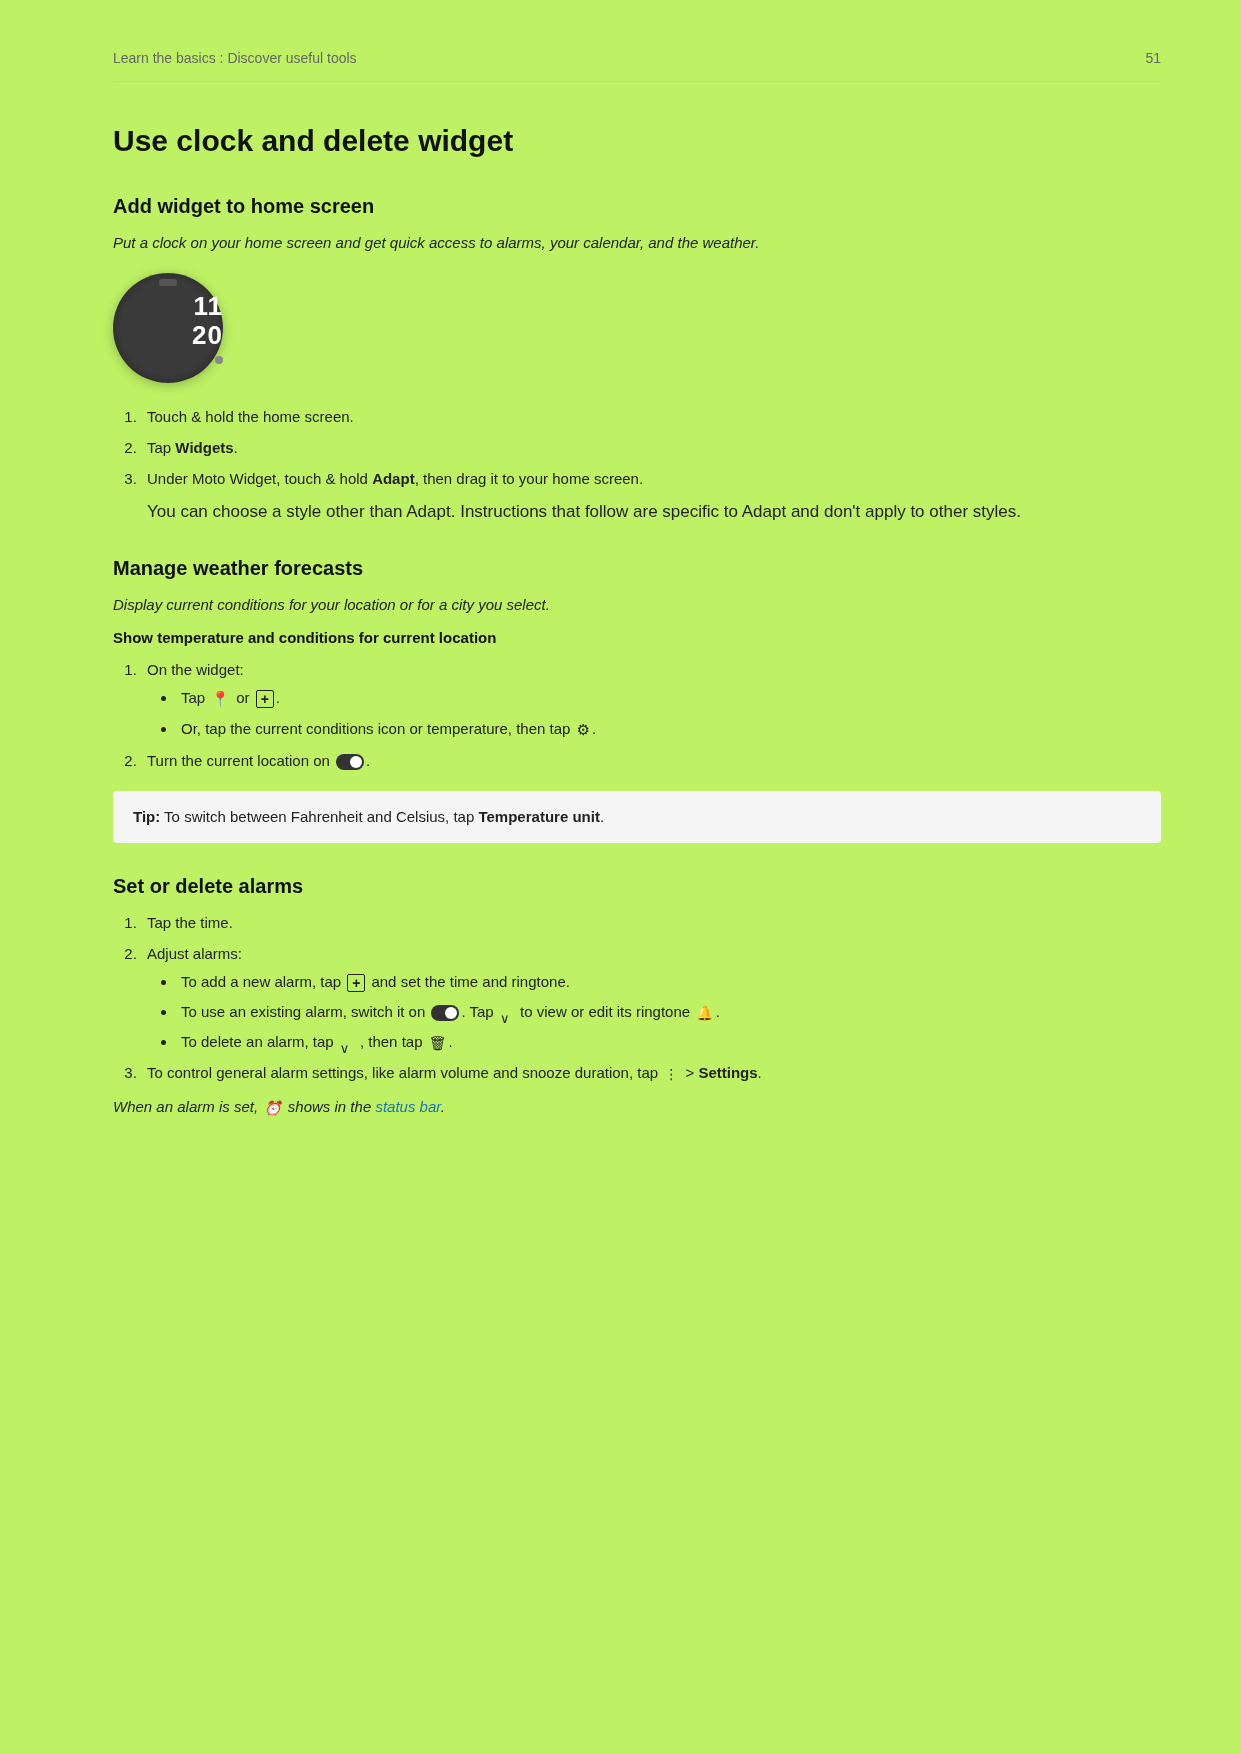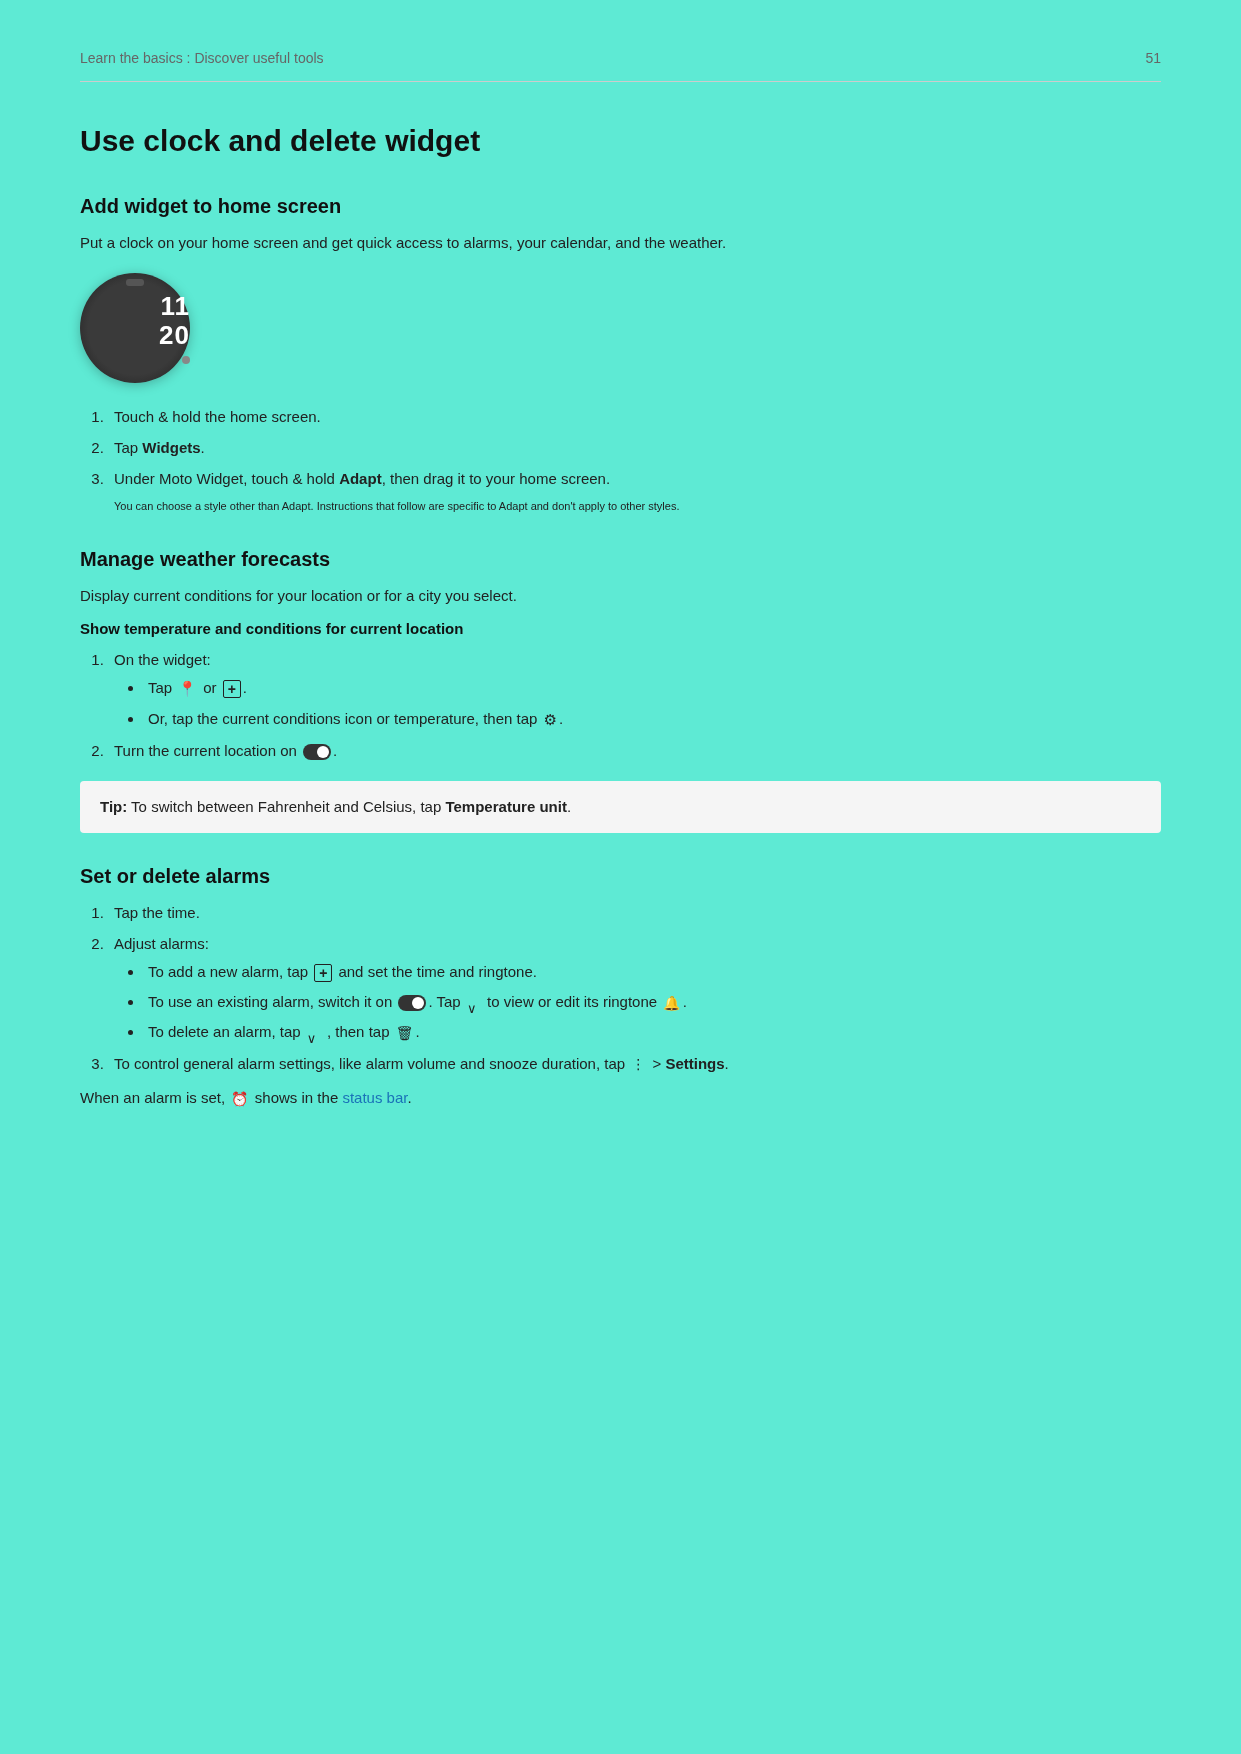--- a/index.html
+++ b/index.html
@@ -9,22 +9,22 @@
       color: #222;
       font-size: 15px;
       line-height: 1.5;
       width: 1241px;
       min-height: 1754px;
       padding: 0;
     }
     .page {
       width: 1241px;
       min-height: 1754px;
-      background: #5eead4;
-      padding: 48px 80px 60px 80px;
+      background: #bef264;
+      padding: 48px 80px 60px 113px;
     }
     .header-bar {
       display: flex;
       justify-content: space-between;
       align-items: center;
       padding-bottom: 12px;
       border-bottom: 1.5px solid #ccc;
       margin-bottom: 36px;
     }
     .header-subtitle {
@@ -54,20 +54,21 @@
       font-weight: 700;
       color: #111;
       margin-bottom: 8px;
       margin-top: 4px;
     }
     .body-text {
       font-size: 15px;
       color: #222;
       margin-bottom: 10px;
       line-height: 1.6;
+      font-style: italic;
     }
     .clock-widget {
       width: 110px;
       height: 110px;
       border-radius: 50%;
       background: radial-gradient(circle at 50% 50%, #3a3a3a 60%, #1a1a1a 100%);
       display: flex;
       flex-direction: column;
       align-items: flex-end;
       justify-content: center;
@@ -113,21 +114,21 @@
     ol.steps li {
       font-size: 15px;
       color: #222;
       margin-bottom: 7px;
       line-height: 1.6;
       padding-left: 6px;
     }
     ol.steps li .note-block {
       margin-top: 7px;
       margin-left: 0;
-      font-size: 11px;
+      font-size: 17px;
       color: #222;
       line-height: 1.6;
     }
     ul.bullets {
       margin: 4px 0 4px 20px;
       padding-left: 10px;
     }
     ul.bullets li {
       font-size: 15px;
       color: #222;

